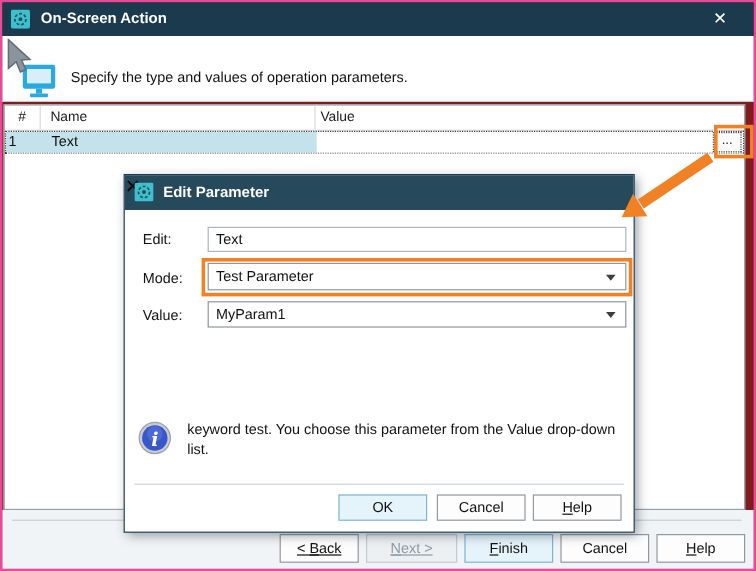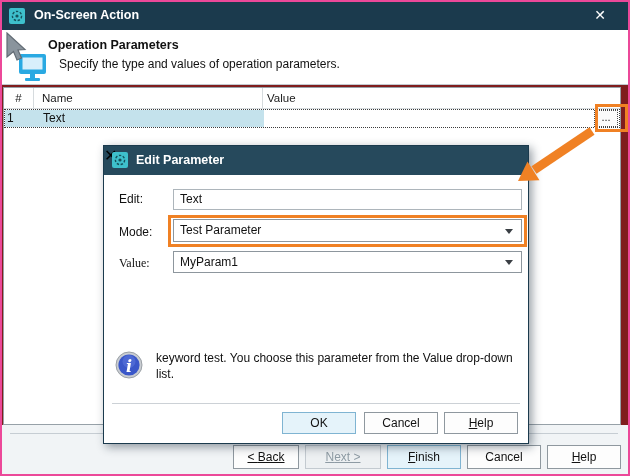--- a/index.html
+++ b/index.html
@@ -90,21 +90,20 @@
   </div>
 
   <div class="wizhead">
     <svg class="wizicon" width="52" height="52" viewBox="0 0 52 52">
       <rect x="15" y="22" width="27" height="20" rx="2" fill="#29a9e2"></rect>
       <rect x="18.5" y="25.5" width="20" height="12" fill="#d8effb"></rect>
       <rect x="26" y="42" width="5" height="4" fill="#29a9e2"></rect>
       <rect x="21" y="46" width="15" height="3" rx="1" fill="#29a9e2"></rect>
       <polygon points="3,1 3,25 9.5,19.5 13,28 17.5,26 14,18 21,17.5" fill="#8a949d" stroke="#626b74" stroke-width="1.2"></polygon>
     </svg>
-    <span class="htitle">Operation Parameters</span>
     <span class="hsub">Specify the type and values of operation parameters.</span>
   </div>
 
   <div class="ptable">
     <div class="thead">
       <div class="c1">#</div>
       <div class="c2">Name</div>
       <div class="c3">Value</div>
     </div>
     <div class="trow">
@@ -138,21 +137,21 @@
 
     <span class="flabel" style="top:46px;">Edit:</span>
     <div class="tfield" style="top:43px;">Text</div>
 
     <span class="flabel" style="top:79px;">Mode:</span>
     <div class="hl-rect-mode"></div>
     <div class="combo" style="top:73px;"><span>Test Parameter</span>
       <span class="darr"></span>
     </div>
 
-    <span class="flabel" style="top:110px;font-family:Liberation Serif, serif;">Value:</span>
+    <span class="flabel" style="top:110px;">Value:</span>
     <div class="combo" style="top:105px;height:22px;"><span>MyParam1</span>
       <span class="darr" style="top:8px;"></span>
     </div>
 
     <svg class="info-icon" width="28" height="28" viewBox="0 0 28 28">
       <circle cx="14" cy="14" r="13" fill="#c9cdd2"></circle>
       <circle cx="14" cy="14" r="13" fill="none" stroke="#9aa0a6" stroke-width="1"></circle>
       <circle cx="14" cy="14" r="10.6" fill="#3a57c9"></circle>
       <circle cx="14" cy="10.5" r="6.5" fill="#5c78dd" opacity="0.55"></circle>
       <text x="14" y="20.5" text-anchor="middle" fill="#ffffff" font-family="DejaVu Serif, serif" font-size="16" font-style="italic" font-weight="bold">i</text>

